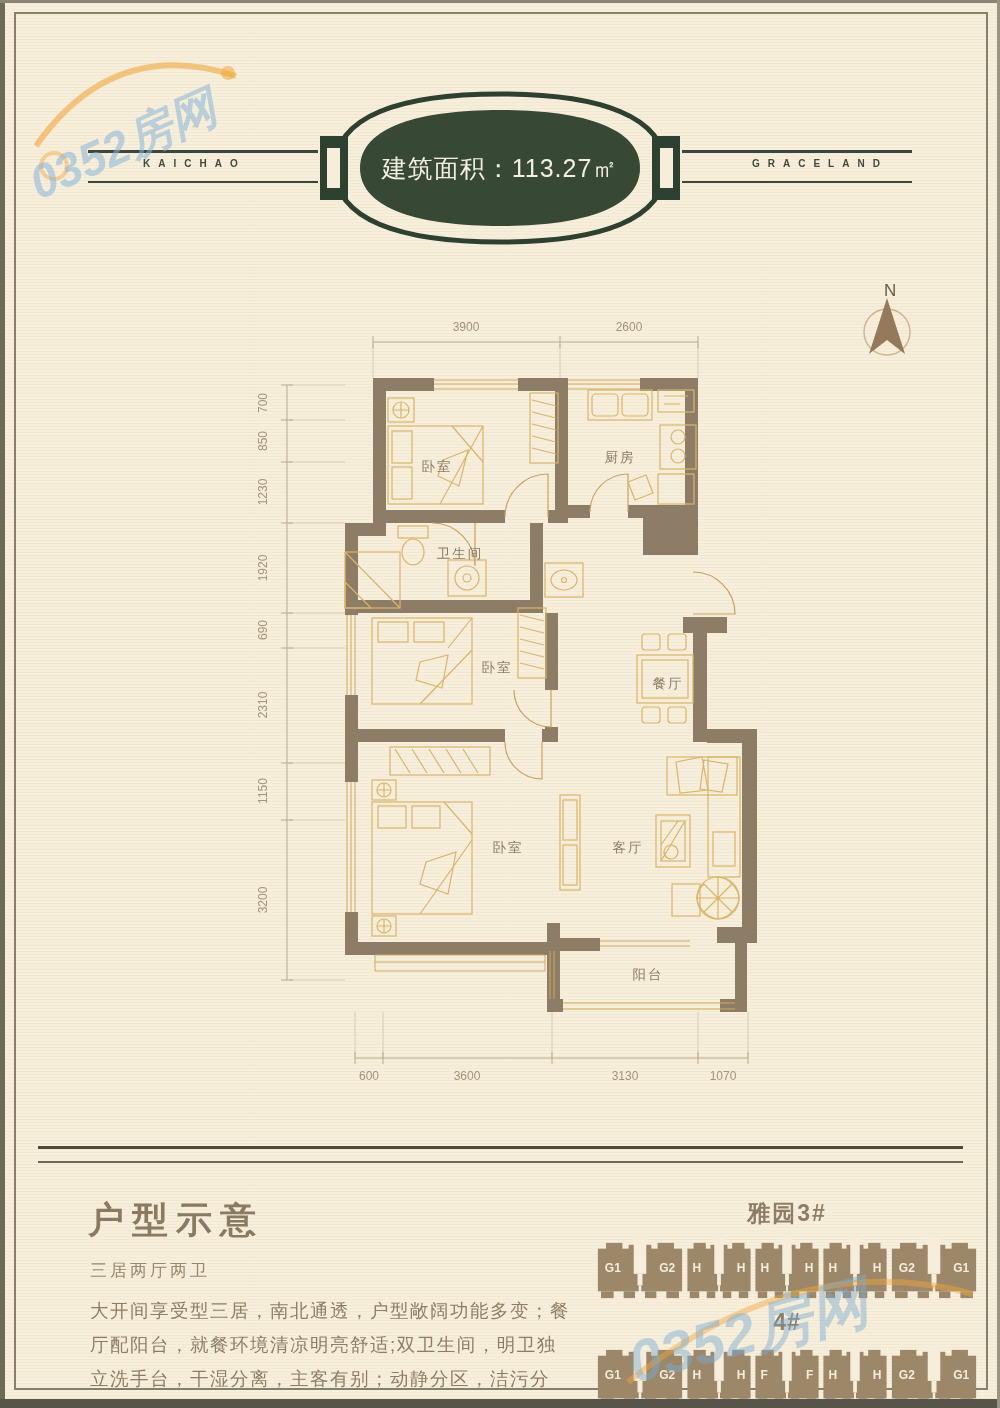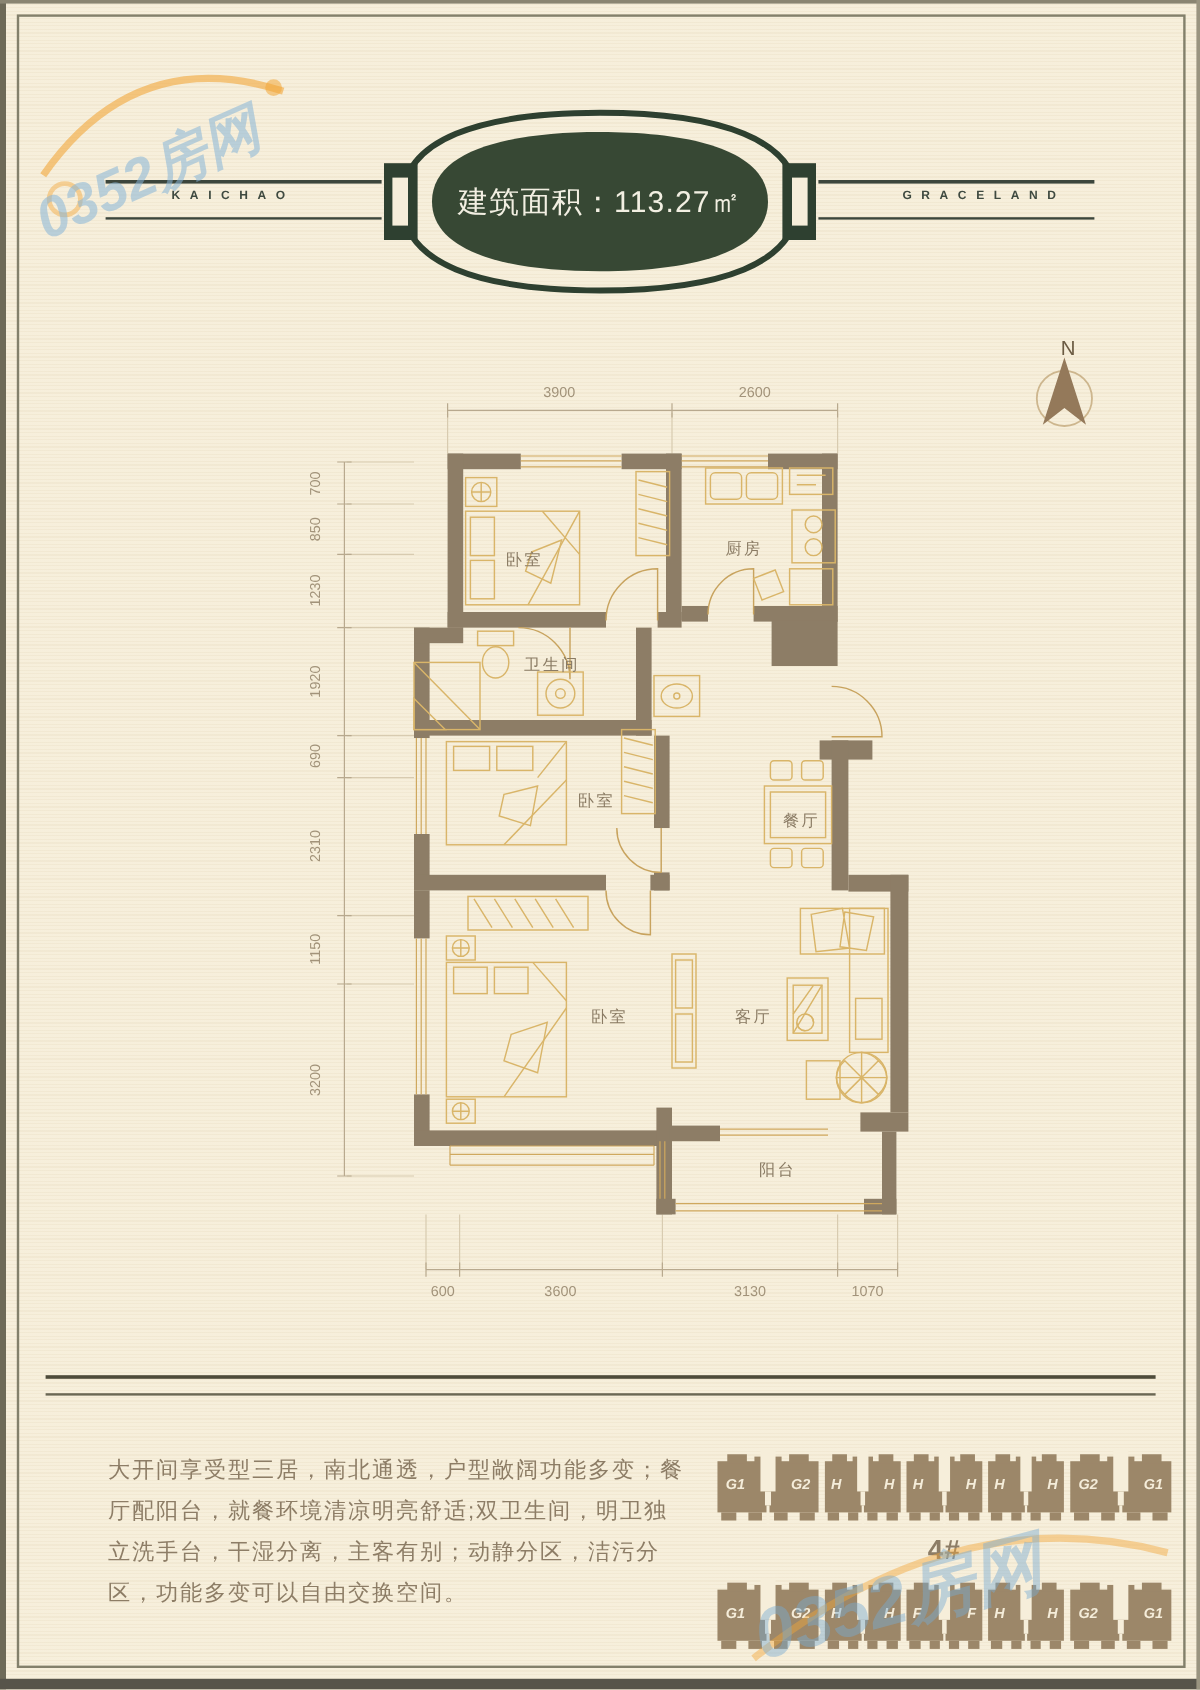--- a/index.html
+++ b/index.html
@@ -30,21 +30,21 @@
 
   
   .desc{position:absolute;left:88px;top:1196px;width:486px;z-index:3;color:#8d7d66;}
   .desc h1{margin:0;font-size:36px;letter-spacing:8px;color:#8a7a62;font-weight:bold;}
   .desc h2{margin:14px 0 0 2px;font-size:17px;letter-spacing:3px;color:#97876d;font-weight:normal;}
   .desc p{margin:12px 0 0 2px;font-size:18.5px;line-height:34px;letter-spacing:1.5px;}
 
   
   .bpanel{position:absolute;left:596px;top:1198px;width:382px;z-index:3;}
   .btitle{font-size:23px;font-weight:bold;color:#8d7d66;text-align:center;letter-spacing:2px;}
-  .brow{display:flex;gap:2px;margin-top:10px;align-items:flex-end;font-style:italic;}
+  .brow{display:flex;gap:2px;margin-top:10px;align-items:flex-end;}
   .bldg{position:relative;height:62px;}
   .bldg svg{display:block;width:100%;height:100%;}
   .bldg .ul{position:absolute;top:46%;left:10%;transform:translateY(-50%);font-size:12px;font-weight:bold;color:#f5edda;}
   .bldg .ur{position:absolute;top:46%;right:10%;transform:translateY(-50%);font-size:12px;font-weight:bold;color:#f5edda;}
   .b-mid{font-size:23px;font-weight:bold;color:#8d7d66;text-align:center;margin-top:8px;letter-spacing:1px;}
 
   
   .wm{position:absolute;pointer-events:none;z-index:6;}
   .wm-text{font-weight:bold;font-style:italic;color:rgba(135,180,215,0.55);white-space:nowrap;}
   .wm1{left:18px;top:18px;width:250px;height:220px;}
@@ -262,20 +262,22 @@
   <text class="room" x="668" y="688">餐厅</text>
   <text class="room" x="508" y="852">卧室</text>
   <text class="room" x="628" y="852">客厅</text>
   <text class="room" x="648" y="979">阳台</text>
 </svg>
 
 <div class="sep1"></div>
 <div class="sep2"></div>
 
 <div class="desc">
+  <h1>户型示意</h1>
+  <h2>三居两厅两卫</h2>
   <p>大开间享受型三居，南北通透，户型敞阔功能多变；餐厅配阳台，就餐环境清凉明亮舒适;双卫生间，明卫独立洗手台，干湿分离，主客有别；动静分区，洁污分区，功能多变可以自由交换空间。</p>
 </div>
 
 <svg width="0" height="0" style="position:absolute" aria-hidden="true">
   <defs>
     <symbol id="bldgblk" viewBox="0 0 140 64" preserveAspectRatio="none">
       <g fill="#9c8769">
         <rect x="3" y="10" width="134" height="44"></rect>
         <rect x="16" y="4" width="26" height="8"></rect>
           <rect x="98" y="4" width="26" height="8"></rect>
@@ -287,20 +289,21 @@
           <rect x="112" y="54" width="20" height="7"></rect>
       </g>
       <rect x="60" y="0" width="20" height="36" fill="#f6eeda"></rect>
       <rect x="66" y="36" width="8" height="12" fill="#f6eeda"></rect>
       <rect x="68" y="48" width="4" height="16" fill="#f6eeda"></rect>
     </symbol>
   </defs>
 </svg>
 
 <div class="bpanel">
+  <div class="btitle">雅园3#</div>
   <div class="brow">
     <div class="bldg" style="width:88px">
         <svg viewBox="0 0 140 64" preserveAspectRatio="none">
           <use href="#bldgblk"></use>
         </svg>
       <span class="ul">G1</span>
         <span class="ur">G2</span>
       </div>
     <div class="bldg" style="width:66px">
         <svg viewBox="0 0 140 64" preserveAspectRatio="none">

